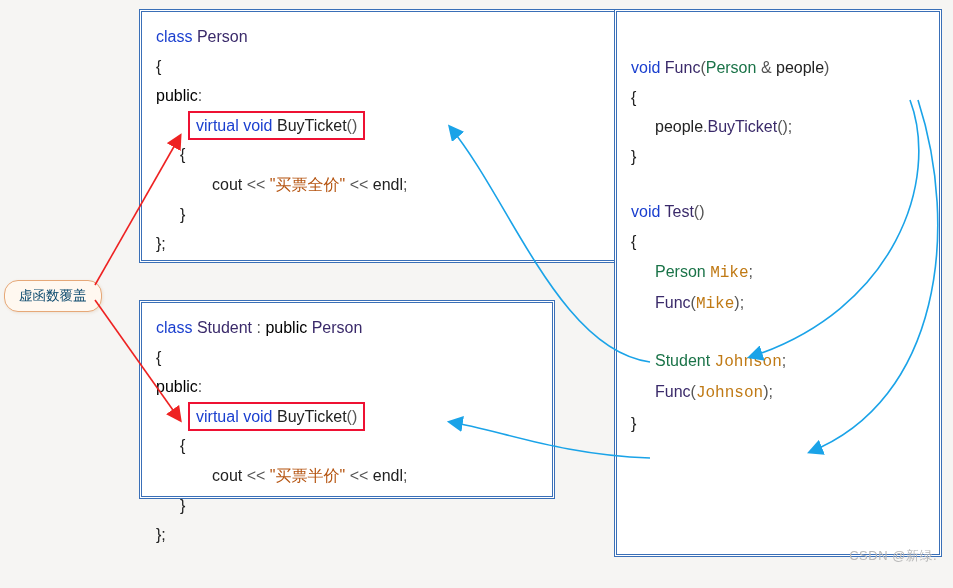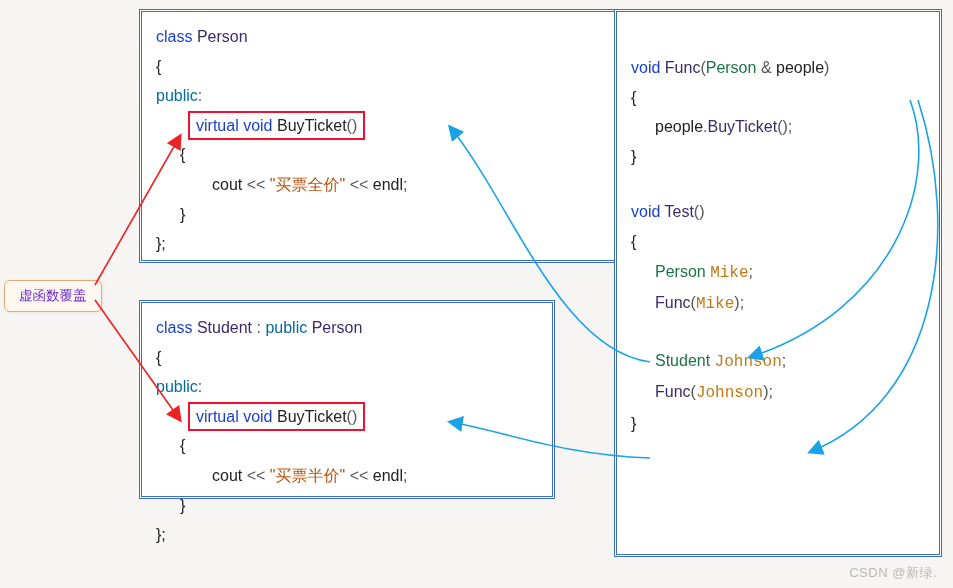--- a/index.html
+++ b/index.html
@@ -19,21 +19,21 @@
     background: #fff;
     border: 3px double #3a6fb7;
     padding: 10px 14px;
     line-height: 1.85;
   }
   .panel-person { left: 139px; top: 9px; width: 488px; height: 254px; }
   .panel-student { left: 139px; top: 300px; width: 416px; height: 199px; }
   .panel-right  { left: 614px; top: 9px; width: 328px; height: 548px; padding-top: 41px; }
 
   .kw-class  { color: #1a3fcf; }
-  .kw-public { color: #0369a1; }
+  .kw-public { color: #000000; }
   .kw-virtual{ color: #1a3fcf; }
   .kw-void   { color: #1a3fcf; }
   .ident     { color: #222; }
   .ident-p   { color: #3a2a6a; }
   .fn-name   { color: #222; }
   .str       { color: #b55410; }
   .paren     { color: #555; }
   .ptype     { color: #1a7348; }
   .pname     { color: #c07a15; font-family: Liberation Mono, monospace; }
   .ind1 { padding-left: 24px; display: inline-block; }
@@ -46,31 +46,31 @@
     margin-left: 32px;
     line-height: 1.6;
   }
 
   .badge {
     position: absolute;
     left: 4px;
     top: 280px;
     background: #fff8f0;
     border: 1.5px solid #e6a878;
-    color: #6d28d9;
-    border-radius: 6px;
+    color: #0c4a6e;
+    border-radius: 14px;
     font-size: 13.5px;
     padding: 6px 14px;
     box-shadow: 1px 1px 3px rgba(180,120,60,0.15);
   }
 
   .watermark {
     position: absolute;
     right: 16px;
-    bottom: 6px;
+    bottom: 23px;
     color: #b8b8b8;
     font-size: 13px;
     letter-spacing: 0.5px;
   }
 
   svg.arrows {
     position: absolute;
     left: 0; top: 0;
     width: 953px; height: 588px;
     pointer-events: none;

